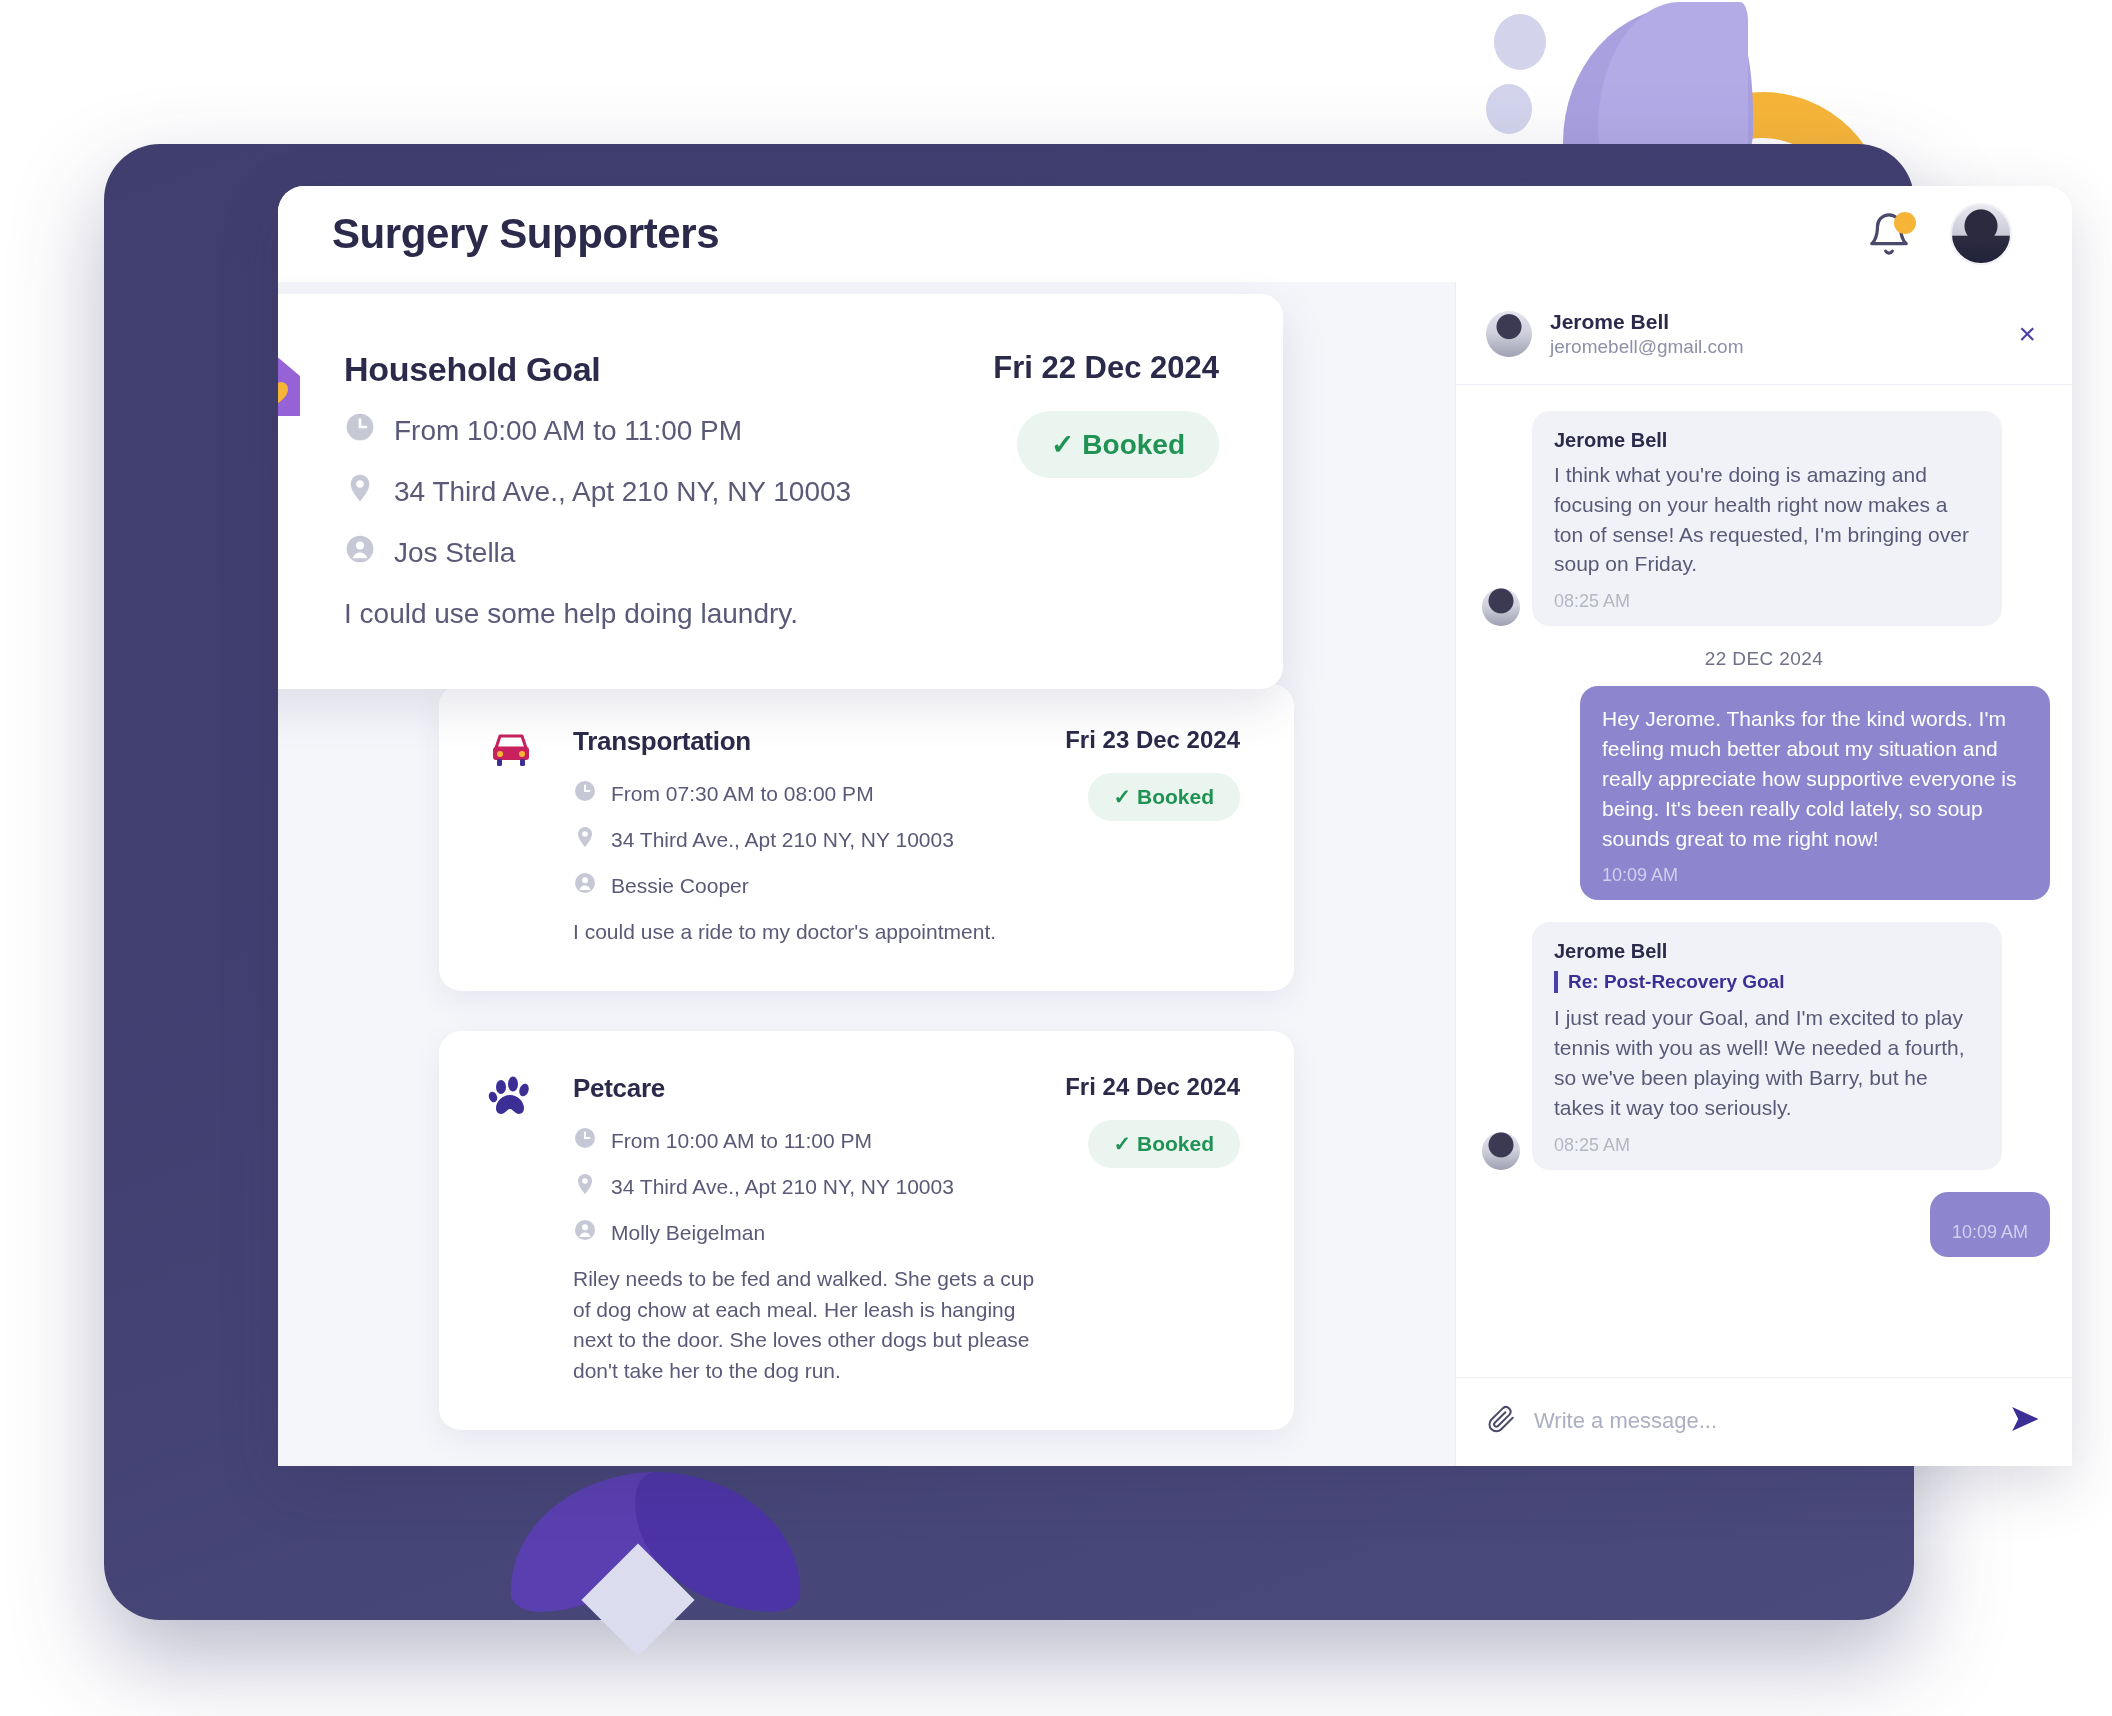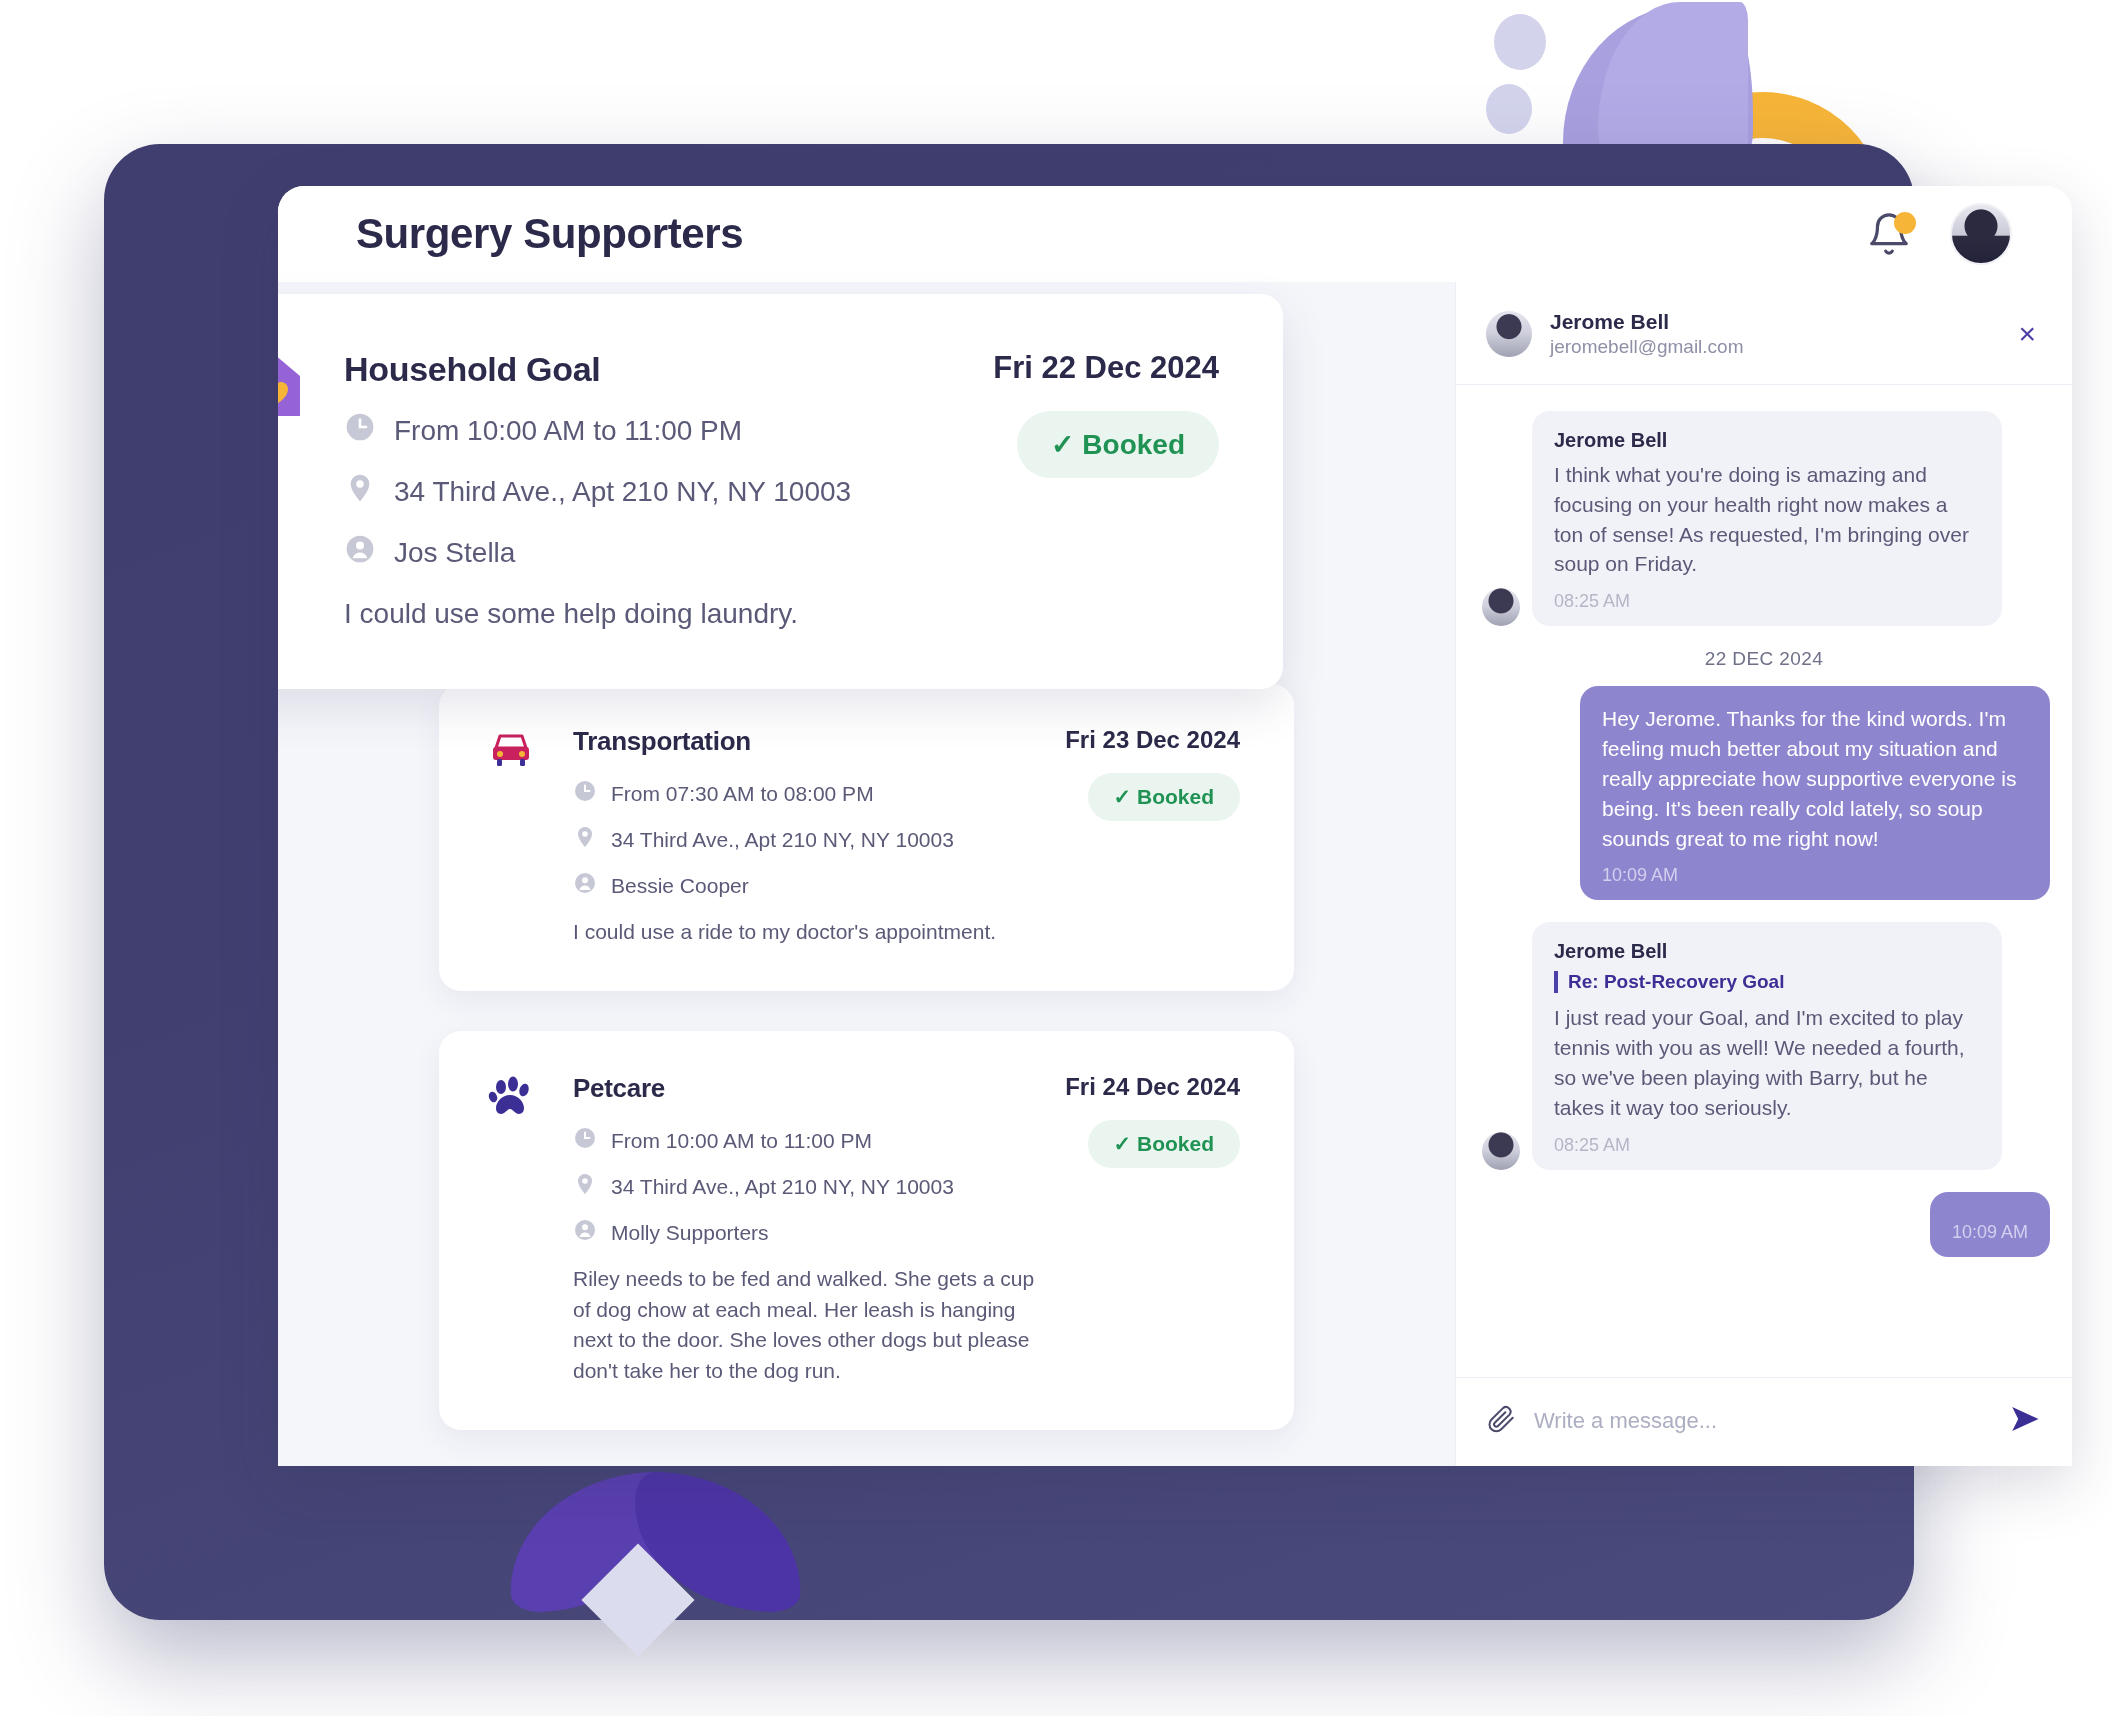--- a/index.html
+++ b/index.html
@@ -96,21 +96,21 @@
   }
 
   
   #app-header {
     position: relative;
     height: 96px;
     background: #ffffff;
     display: flex;
     align-items: center;
     justify-content: space-between;
-    padding: 0 60px 0 78px;
+    padding: 0 60px 0 54px;
   }
   #page-title {
     font-size: 42px;
     font-weight: 700;
     color: #2b2a4a;
     letter-spacing: -0.4px;
   }
   #header-right {
     display: flex;
     align-items: center;
@@ -470,21 +470,21 @@
                       <span>34 Third Ave., Apt 210 NY, NY 10003</span>
                     </div>
                     <div class="meta-row small">
                       <span class="meta-ico">
                         <svg width="24" height="24" viewBox="0 0 24 24">
                             <circle cx="12" cy="12" r="10" fill="#c7c8d6"></circle>
                             <circle cx="12" cy="9.3" r="3" fill="#ffffff"></circle>
                             <path d="M6.4 19c1-3 3.1-4.4 5.6-4.4S16.6 16 17.6 19z" fill="#ffffff"></path>
                           </svg>
                       </span>
-                      <span>Molly Supporters</span>
+                      <span>Molly Beigelman</span>
                     </div>
                   </div>
                   <div class="card-note small">Riley needs to be fed and walked. She gets a cup of dog chow at each meal. Her leash is hanging next to the door. She loves other dogs but please don't take her to the dog run.</div>
                 </div>
                 <div class="badge-col">
                   <div class="badge small">✓ Booked</div>
                 </div>
               </div>
             </div>
           </div>

